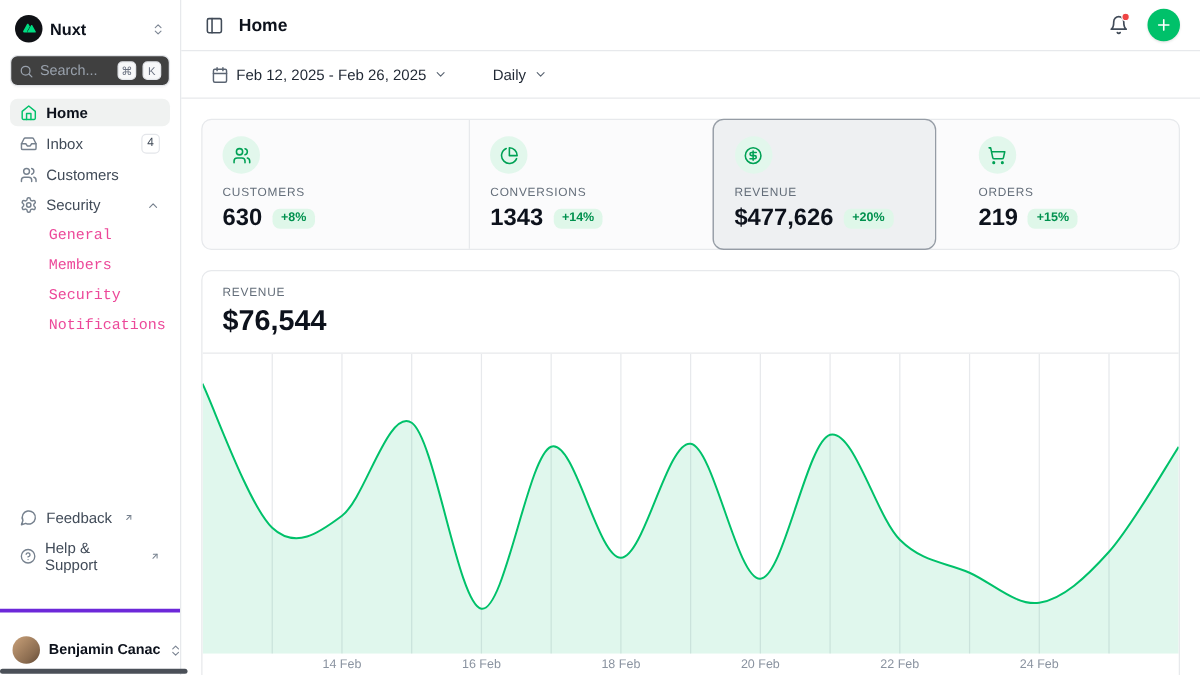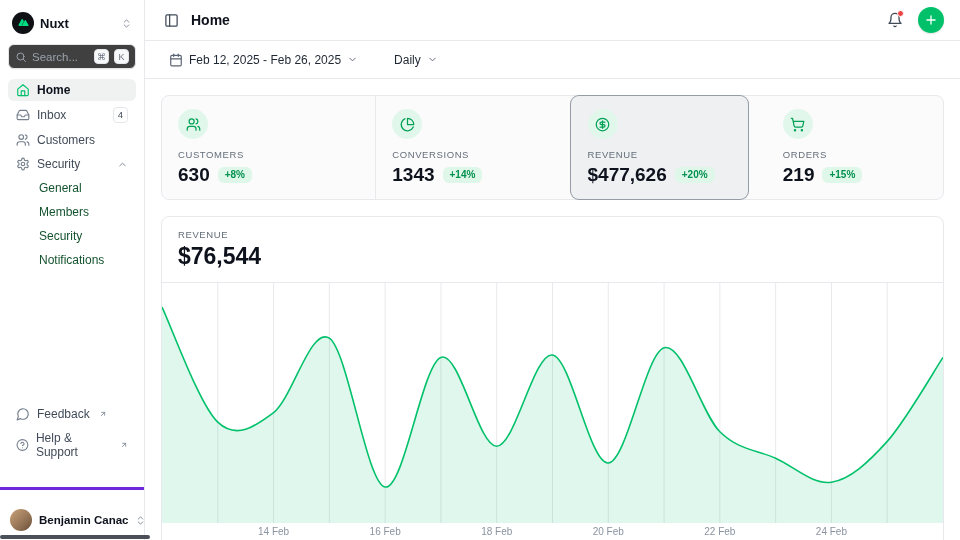--- a/index.html
+++ b/index.html
@@ -15,21 +15,21 @@
   .search { display:flex; align-items:center; gap:5px; border:1px solid #e4e6ea; border-radius:6px; padding:4px 6px; margin-bottom:10px; color:#99a1ac; background:#404040; cursor:text; box-shadow:0 1px 1px rgba(0,0,0,.03); }
   .search-ph { flex:1; font-size:11.5px; white-space:nowrap; overflow:hidden; }
   .kbd { border:1px solid #e4e6ea; border-radius:4px; background:#f7f8f9; font-size:9px; min-width:15px; height:15px; display:inline-flex; align-items:center; justify-content:center; color:#6b7280; padding:0 2px; flex:none; }
   nav { display:flex; flex-direction:column; gap:2px; }
   .sb-item { display:flex; align-items:center; gap:7px; padding:4px 8px; border-radius:6px; color:#414b58; cursor:pointer; }
   .sb-item .ic { color:#76818e; }
   .sb-item.active { background:#f0f2f1; color:#0d121c; font-weight:600; }
   .sb-item.active .ic { color:#00c16a; }
   .sb-label { flex:1; white-space:nowrap; }
   .badge { border:1px solid #e4e6ea; border-radius:4px; font-size:9.5px; padding:0 4px; color:#414b58; background:#fff; line-height:14px; flex:none; }
-  .sb-sub { padding:4px 8px 4px 31px; color:#14532d; border-radius:6px; cursor:pointer; white-space:nowrap; }
+  .sb-sub { padding:4px 8px 4px 31px; color:#ec4899; border-radius:6px; cursor:pointer; white-space:nowrap;font-family:Liberation Mono, monospace; }
   .sb-footer { margin-top:auto; display:flex; flex-direction:column; gap:2px;justify-content:flex-end; }
   .ext { display:inline-flex; margin-left:2px; color:#8a93a0; vertical-align:top; }
   .user-row { display:flex; align-items:center; gap:7px; border-top:3px solid #6d28d9; margin:24px -8px 0; padding:19px 10px 3px; cursor:pointer; }
   .avatar { width:22px; height:22px; border-radius:50%; background:linear-gradient(135deg,#caa27a 0%,#8a6b4f 70%,#5f4733 100%); flex:none; }
   .user-name { flex:1; font-weight:600; font-size:11.5px; white-space:nowrap; color:#0d121c; }
   .ic { display:block; }
 
   
   main { flex:1; display:flex; flex-direction:column; min-width:0; }
   .hdr { height:41px; min-height:41px; border-bottom:1px solid #e7e9ec; display:flex; align-items:center; padding:0 16px; gap:10px; }

